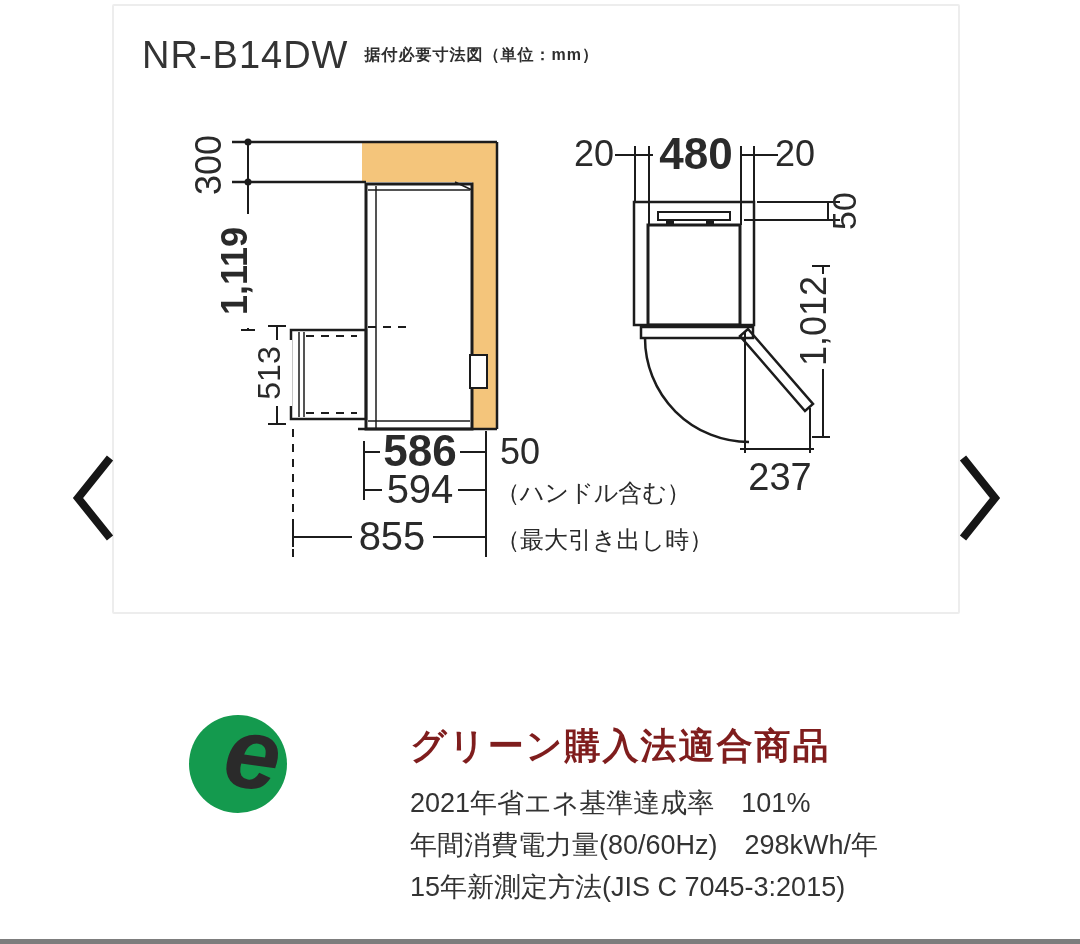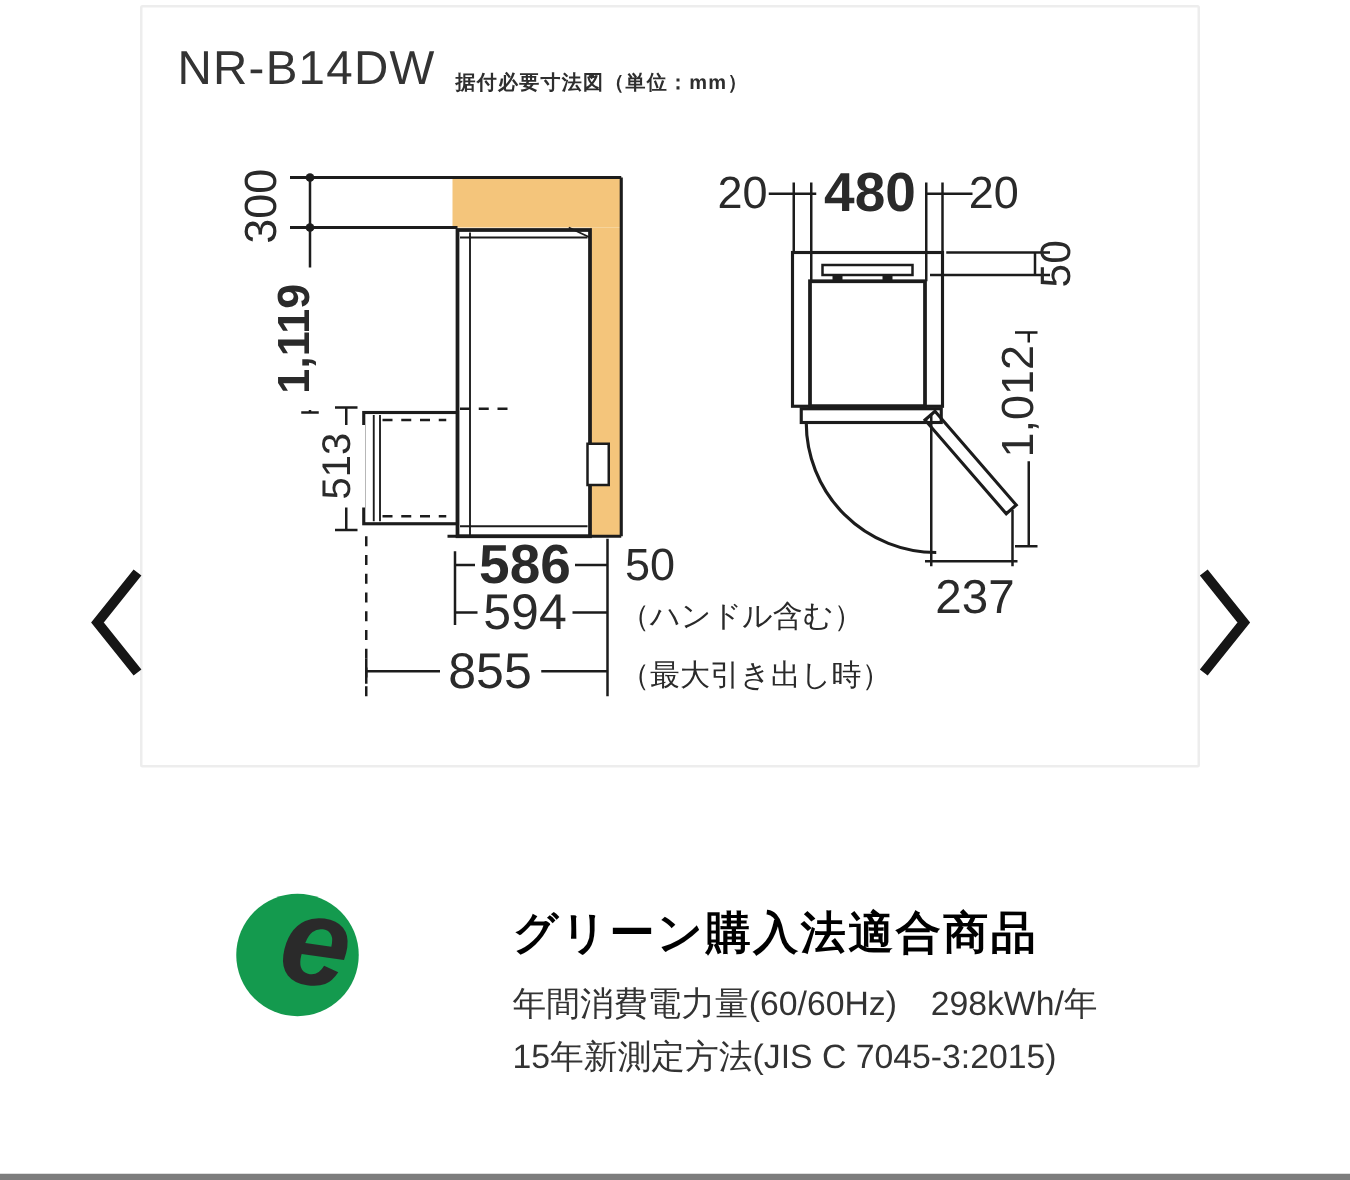--- a/index.html
+++ b/index.html
@@ -2,21 +2,21 @@
 <html><head>
 <meta charset="utf-8">
 <style>
   html,body{margin:0;padding:0;background:#ffffff;}
   body{width:1080px;height:944px;position:relative;overflow:hidden;
        font-family:"Liberation Sans","DejaVu Sans",sans-serif;color:#333;}
 
   .card{position:absolute;left:112px;top:4px;width:848px;height:610px;
         background:#fff;border:2px solid #ededed;border-radius:2px;box-sizing:border-box;}
 
-  .title-row{position:absolute;left:28px;top:28px;display:flex;align-items:flex-end;gap:16px;white-space:nowrap;}
+  .title-row{position:absolute;left:28px;top:28px;display:flex;align-items:center;gap:16px;white-space:nowrap;}
   .model{font-size:38px;font-weight:500;color:#333;letter-spacing:1px;}
   .caption{font-size:16px;font-weight:700;color:#2e2e2e;letter-spacing:1px;}
 
   svg.diagram{position:absolute;left:0;top:0;width:1080px;height:944px;}
   svg .ln{stroke:#1c1c1c;fill:none;stroke-width:2.5px;}
   svg .thin{stroke:#1c1c1c;fill:none;stroke-width:1.5px;}
   svg .dim{stroke:#1c1c1c;fill:none;stroke-width:2px;}
   svg .thick{stroke:#1c1c1c;fill:none;stroke-width:3px;}
   svg .dash{stroke-dasharray:8 7;}
   svg text{font-family:"Liberation Sans","DejaVu Sans",sans-serif;fill:#2a2a2a;}
@@ -24,21 +24,21 @@
   svg .num-lg{font-size:40px;}
   svg .num-xl{font-size:44px;font-weight:700;}
   svg .num-blue{font-weight:700;}
   svg .note{font-size:24px;}
 
   .nav-btn{position:absolute;width:52px;height:100px;background:none;border:none;padding:0;cursor:pointer;}
   .nav-prev{left:68px;top:448px;}
   .nav-next{left:953px;top:448px;}
 
   .eco-logo{position:absolute;left:188px;top:712px;}
-  .eco-heading{position:absolute;left:410px;top:722px;font-size:36px;font-weight:600;color:#000000;letter-spacing:2px;white-space:nowrap;}
+  .eco-heading{position:absolute;left:410px;top:722px;font-size:36px;font-weight:600;color:#7f1d1d;letter-spacing:2px;white-space:nowrap;}
   .eco-lines{position:absolute;left:410px;top:782px;font-size:27px;font-weight:500;color:#333;line-height:42px;white-space:nowrap;}
 
   .bottom-bar{position:absolute;left:0;top:939px;width:1080px;height:5px;background:#7d7d7d;}
 </style>
 </head>
 <body>
 
 <div class="card">
   <div class="title-row">
     <span class="model">NR-B14DW</span>
@@ -134,17 +134,18 @@
 </button>
 
 <div class="eco-logo">
   <svg width="102" height="104" viewBox="0 0 102 104">
     <circle cx="50" cy="52" r="49" fill="#149a4e"></circle>
     <text x="64" y="76" text-anchor="middle" font-size="100" font-style="italic" font-weight="bold" fill="#ffffff" transform="rotate(8 64 50)" font-family="DejaVu Sans, sans-serif">e</text>
   </svg>
 </div>
 <div class="eco-heading">グリーン購入法適合商品</div>
 <div class="eco-lines">
-  <div>年間消費電力量(60/60Hz)　298kWh/年</div>
+  <div>2021年省エネ基準達成率　101%</div>
+  <div>年間消費電力量(80/60Hz)　298kWh/年</div>
   <div>15年新測定方法(JIS C 7045-3:2015)</div>
 </div>
 
 <div class="bottom-bar"></div>
 
 </body></html>

